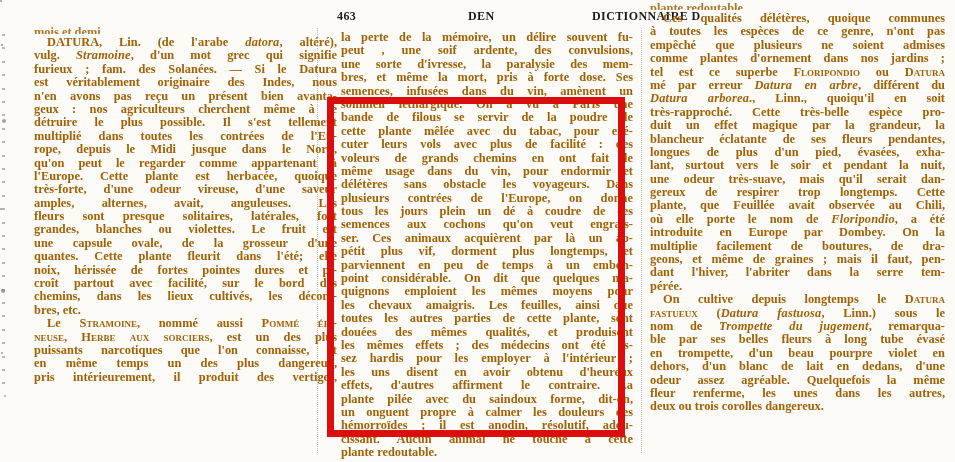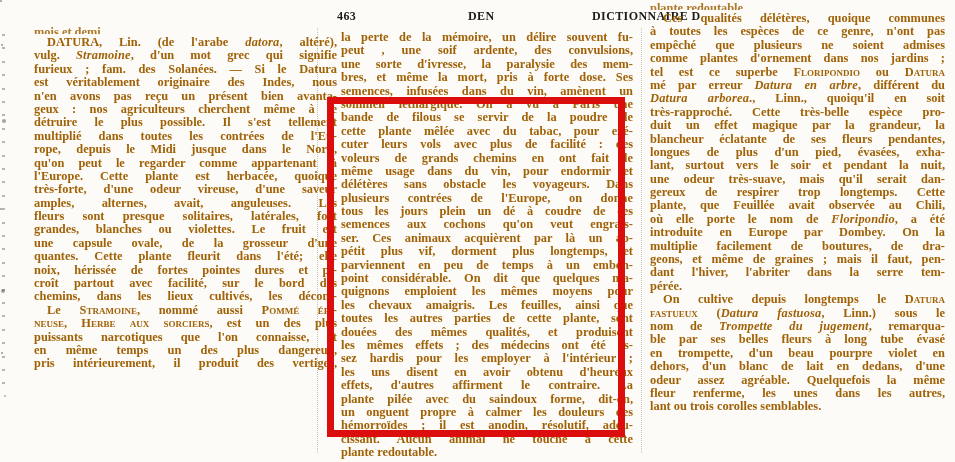--- a/index.html
+++ b/index.html
@@ -113,20 +113,21 @@
       <div class="line"><span>l'Europe. Cette plante est herbacée, quoique</span></div>
       <div class="line"><span>très-forte, d'une odeur vireuse, d'une saveur</span></div>
       <div class="line"><span>amples, alternes, avait, anguleuses. Les</span></div>
       <div class="line"><span>fleurs sont presque solitaires, latérales, fort</span></div>
       <div class="line"><span>grandes, blanches ou violettes. Le fruit est</span></div>
       <div class="line"><span>une capsule ovale, de la grosseur d'une</span></div>
       <div class="line"><span>quantes. Cette plante fleurit dans l'été; elle</span></div>
       <div class="line"><span>noix, hérissée de fortes pointes dures et pi-</span></div>
       <div class="line"><span>croît partout avec facilité, sur le bord des</span></div>
       <div class="line"><span>chemins, dans les lieux cultivés, les décom-</span></div>
+      <div class="line end"><span>bres, etc.</span></div>
       <div class="line indent"><span>Le <span class="sc">Stramoine</span>, nommé aussi <span class="sc">Pommé épi-</span></span></div>
       <div class="line"><span><span class="sc">neuse</span>, <span class="sc">Herbe aux sorciers</span>, est un des plus</span></div>
       <div class="line"><span>puissants narcotiques que l'on connaisse, et</span></div>
       <div class="line"><span>en même temps un des plus dangereux,</span></div>
       <div class="line"><span>pris intérieurement, il produit des vertiges,</span></div>
     </div>
   <div class="col col2">
       <div class="line"><span>la perte de la mémoire, un délire souvent fu-</span></div>
       <div class="line"><span>peut , une soif ardente, des convulsions,</span></div>
       <div class="line"><span>une sorte d'ivresse, la paralysie des mem-</span></div>
@@ -184,18 +185,18 @@
       <div class="line"><span>dant l'hiver, l'abriter dans la serre tem-</span></div>
       <div class="line end"><span>pérée.</span></div>
       <div class="line indent"><span>On cultive depuis longtemps le <span class="sc">Datura</span></span></div>
       <div class="line"><span><span class="sc">fastueux</span> (<i>Datura fastuosa</i>, Linn.) sous le</span></div>
       <div class="line"><span>nom de <i>Trompette du jugement</i>, remarqua-</span></div>
       <div class="line"><span>ble par ses belles fleurs à long tube évasé</span></div>
       <div class="line"><span>en trompette, d'un beau pourpre violet en</span></div>
       <div class="line"><span>dehors, d'un blanc de lait en dedans, d'une</span></div>
       <div class="line"><span>odeur assez agréable. Quelquefois la même</span></div>
       <div class="line"><span>fleur renferme, les unes dans les autres,</span></div>
-      <div class="line end"><span>lant ou trois corolles semblables.</span></div>
+      <div class="line end"><span>deux ou trois corolles dangereux.</span></div>
     </div>
 
   <div class="highlight-box" style="border-color: rgb(219, 13, 13);"></div>
 
 </div>
 
 </body></html>

